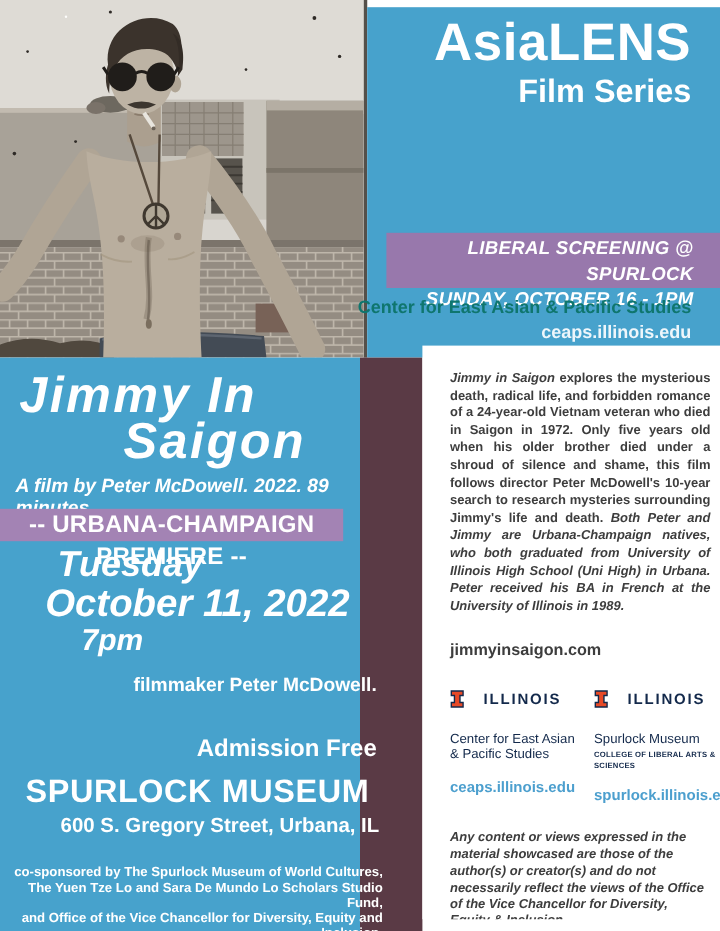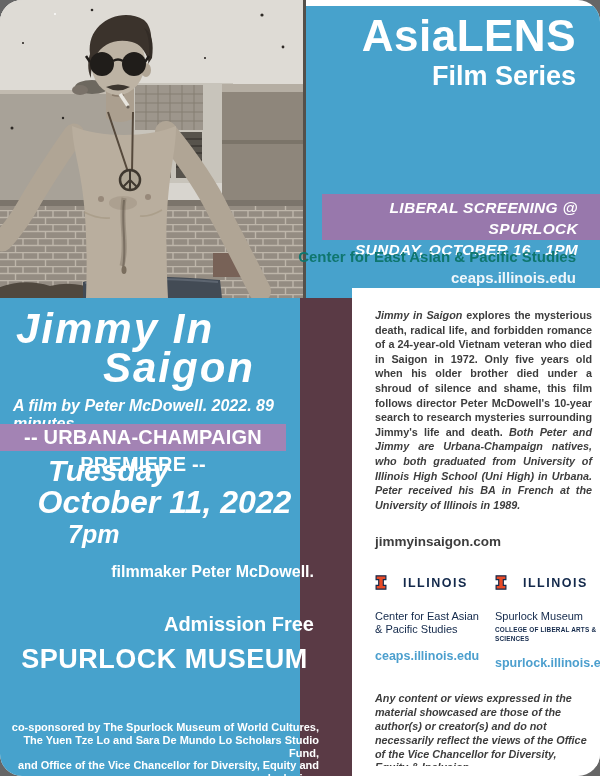--- a/index.html
+++ b/index.html
@@ -3,21 +3,21 @@
 <meta charset="utf-8">
 <style>
   html,body{margin:0;padding:0;}
   body{
     font-family:"Liberation Sans","DejaVu Sans",sans-serif;
     background:#666;
     -webkit-font-smoothing:antialiased;
   }
   .poster{
     position:relative;width:600px;height:776px;margin:0 auto;
-    background:#ffffff;overflow:hidden;border-radius:22px;
+    background:#ffffff;overflow:hidden;
   }
   
   .photo{
     position:absolute;left:0;top:0;width:303px;height:298px;
     border-right:3px solid #55504a;background:#d8d5cf;
   }
   .photo svg{display:block;width:100%;height:100%;}
   
   .top-blue{position:absolute;left:306px;top:6px;width:294px;height:292px;background:#47a2cc;}
   .left-blue{position:absolute;left:0;top:298px;width:300px;height:478px;background:#47a2cc;}
@@ -191,20 +191,21 @@
     <div class="byline">A film by Peter McDowell. 2022. 89 minutes.</div>
     <div class="premiere">-- URBANA-CHAMPAIGN PREMIERE --</div>
     <div class="day">Tuesday</div>
     <div class="date">October 11, 2022</div>
     <div class="time">7pm</div>
     <div class="event-lines">
       <div>filmmaker Peter McDowell.</div>
     </div>
     <div class="admission">Admission Free</div>
     <div class="venue">SPURLOCK MUSEUM</div>
+    <div class="address">600 S. Gregory Street, Urbana, IL</div>
     <div class="sponsors">
       <div>co-sponsored by The Spurlock Museum of World Cultures,</div>
       <div>The Yuen Tze Lo and Sara De Mundo Lo Scholars Studio Fund,</div>
       <div>and Office of the Vice Chancellor for Diversity, Equity and Inclusion.</div>
     </div>
   </div>
 
   <div class="right-panel">
     <div class="synopsis"><span class="it">Jimmy in Saigon</span><span> explores the mysterious death, radical life, and forbidden romance of a 24-year-old Vietnam veteran who died in Saigon in 1972. Only five years old when his older brother died under a shroud of silence and shame, this film follows director Peter McDowell's 10-year search to research mysteries surrounding Jimmy's life and death. </span><span class="it">Both Peter and Jimmy are Urbana-Champaign natives, who both graduated from University of Illinois High School (Uni High) in Urbana. Peter received his BA in French at the University of Illinois in 1989.</span></div>
     <div class="website">jimmyinsaigon.com</div>

